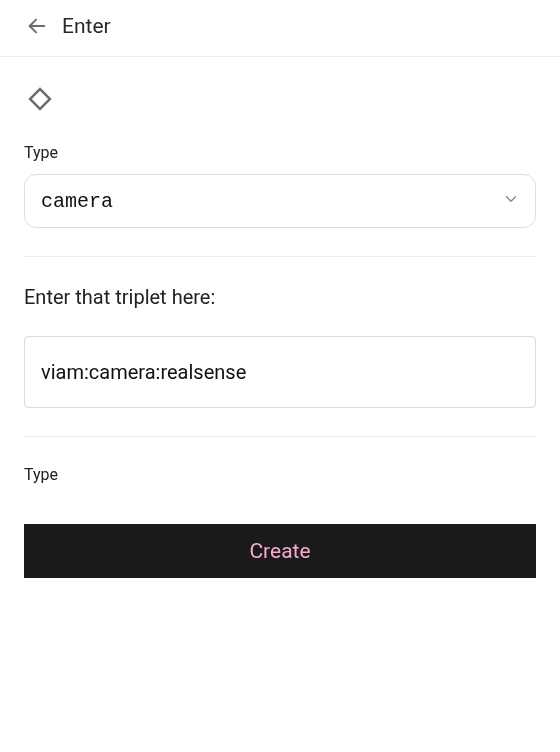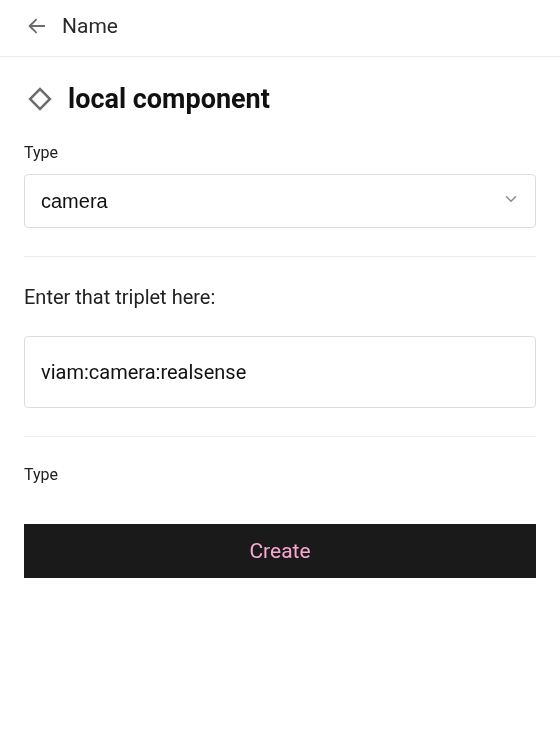--- a/index.html
+++ b/index.html
@@ -57,26 +57,26 @@
     }
     .select-wrap {
       position: relative;
     }
     .select-wrap select {
       width: 100%;
       height: 54px;
       font-size: 20px;
       padding: 0 44px 0 16px;
       border: 1px solid #dcdcdc;
-      border-radius: 4px;
+      border-radius: 12px;
       background: #ffffff;
       appearance: none;
       -webkit-appearance: none;
       color: #111111;
-      font-family: Liberation Sans, sans-serif;
+      font-family: Liberation Mono, monospace;
     }
     .select-wrap .chev {
       position: absolute;
       right: 16px;
       top: 50%;
       transform: translateY(-50%);
       pointer-events: none;
       color: #8a8a8a;
     }
     .divider {
@@ -126,32 +126,31 @@
 </head>
 <body>
 
 <div class="topbar">
   <span class="back-arrow">
     <svg width="22" height="22" viewBox="0 0 24 24" fill="none" stroke="currentColor" stroke-width="2" stroke-linecap="round" stroke-linejoin="round">
       <line x1="20" y1="12" x2="4" y2="12"></line>
       <polyline points="11 19 4 12 11 5"></polyline>
     </svg>
   </span>
-  <span class="back-label">Name</span>
+  <span class="back-label">Enter</span>
 </div>
 
 <div class="content">
 
   <div class="header-row">
     <span class="diamond">
       <svg width="32" height="32" viewBox="0 0 32 32" fill="none" stroke="currentColor" stroke-width="2.5">
         <rect x="9" y="9" width="14" height="14" transform="rotate(45 16 16)"></rect>
       </svg>
     </span>
-    <span class="title">local component</span>
   </div>
 
   <div class="section">
     <div class="field-label">Type</div>
     <div class="select-wrap">
       <select>
         <option>camera</option>
       </select>
       <span class="chev">
         <svg width="18" height="18" viewBox="0 0 24 24" fill="none" stroke="currentColor" stroke-width="2" stroke-linecap="round" stroke-linejoin="round">

